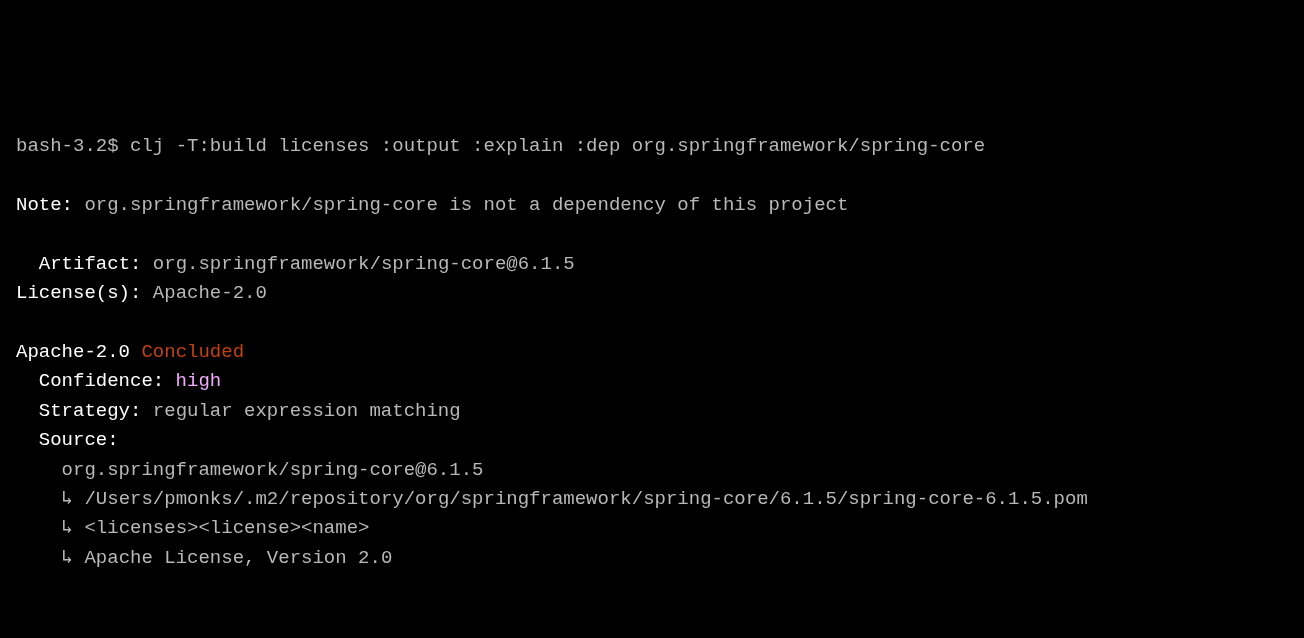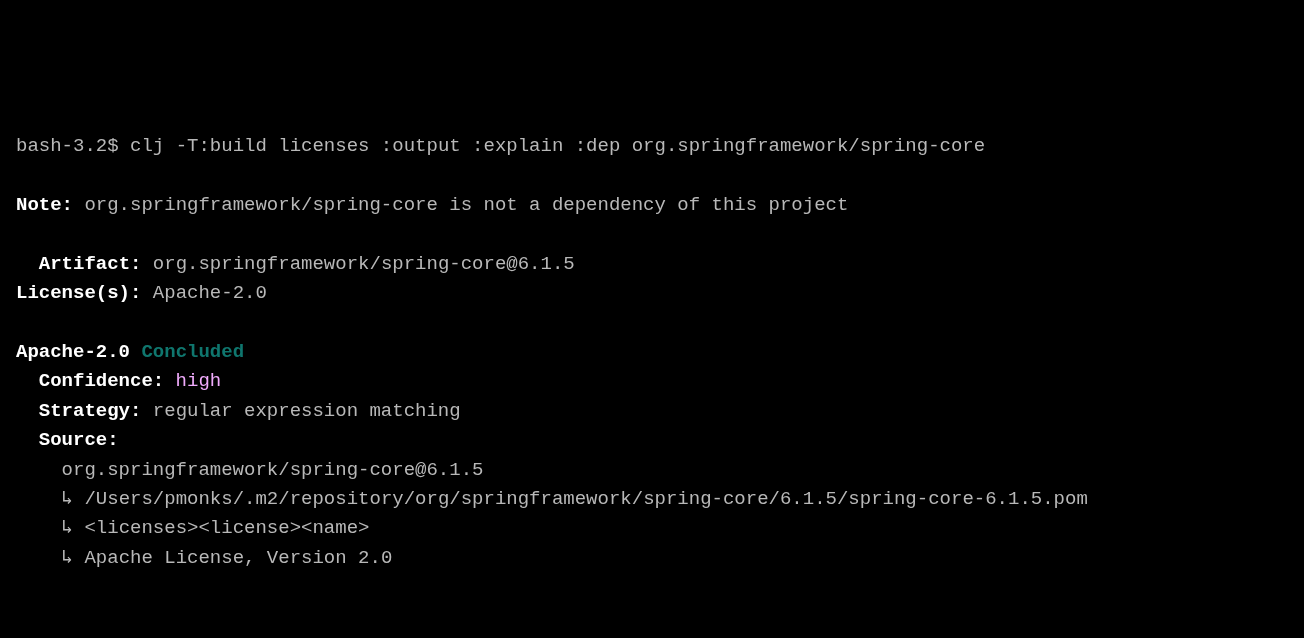--- a/index.html
+++ b/index.html
@@ -15,25 +15,25 @@
       line-height: 1.55;
       padding: 14px 16px;
       width: 1304px;
       height: 638px;
       overflow: hidden;
       white-space: pre-wrap;
       word-break: break-all;
     }
     .bold {
       color: #ffffff;
-      font-weight: bold;
+      font-weight: normal;
     }
     .yellow {
-      color: #0f766e;
-      font-weight: bold;
+      color: #c2410c;
+      font-weight: normal;
     }
     .green {
       color: #f0abfc;
     }
     .prompt {
       color: #b8b8b8;
     }
     .line {
       display: block;
     }

